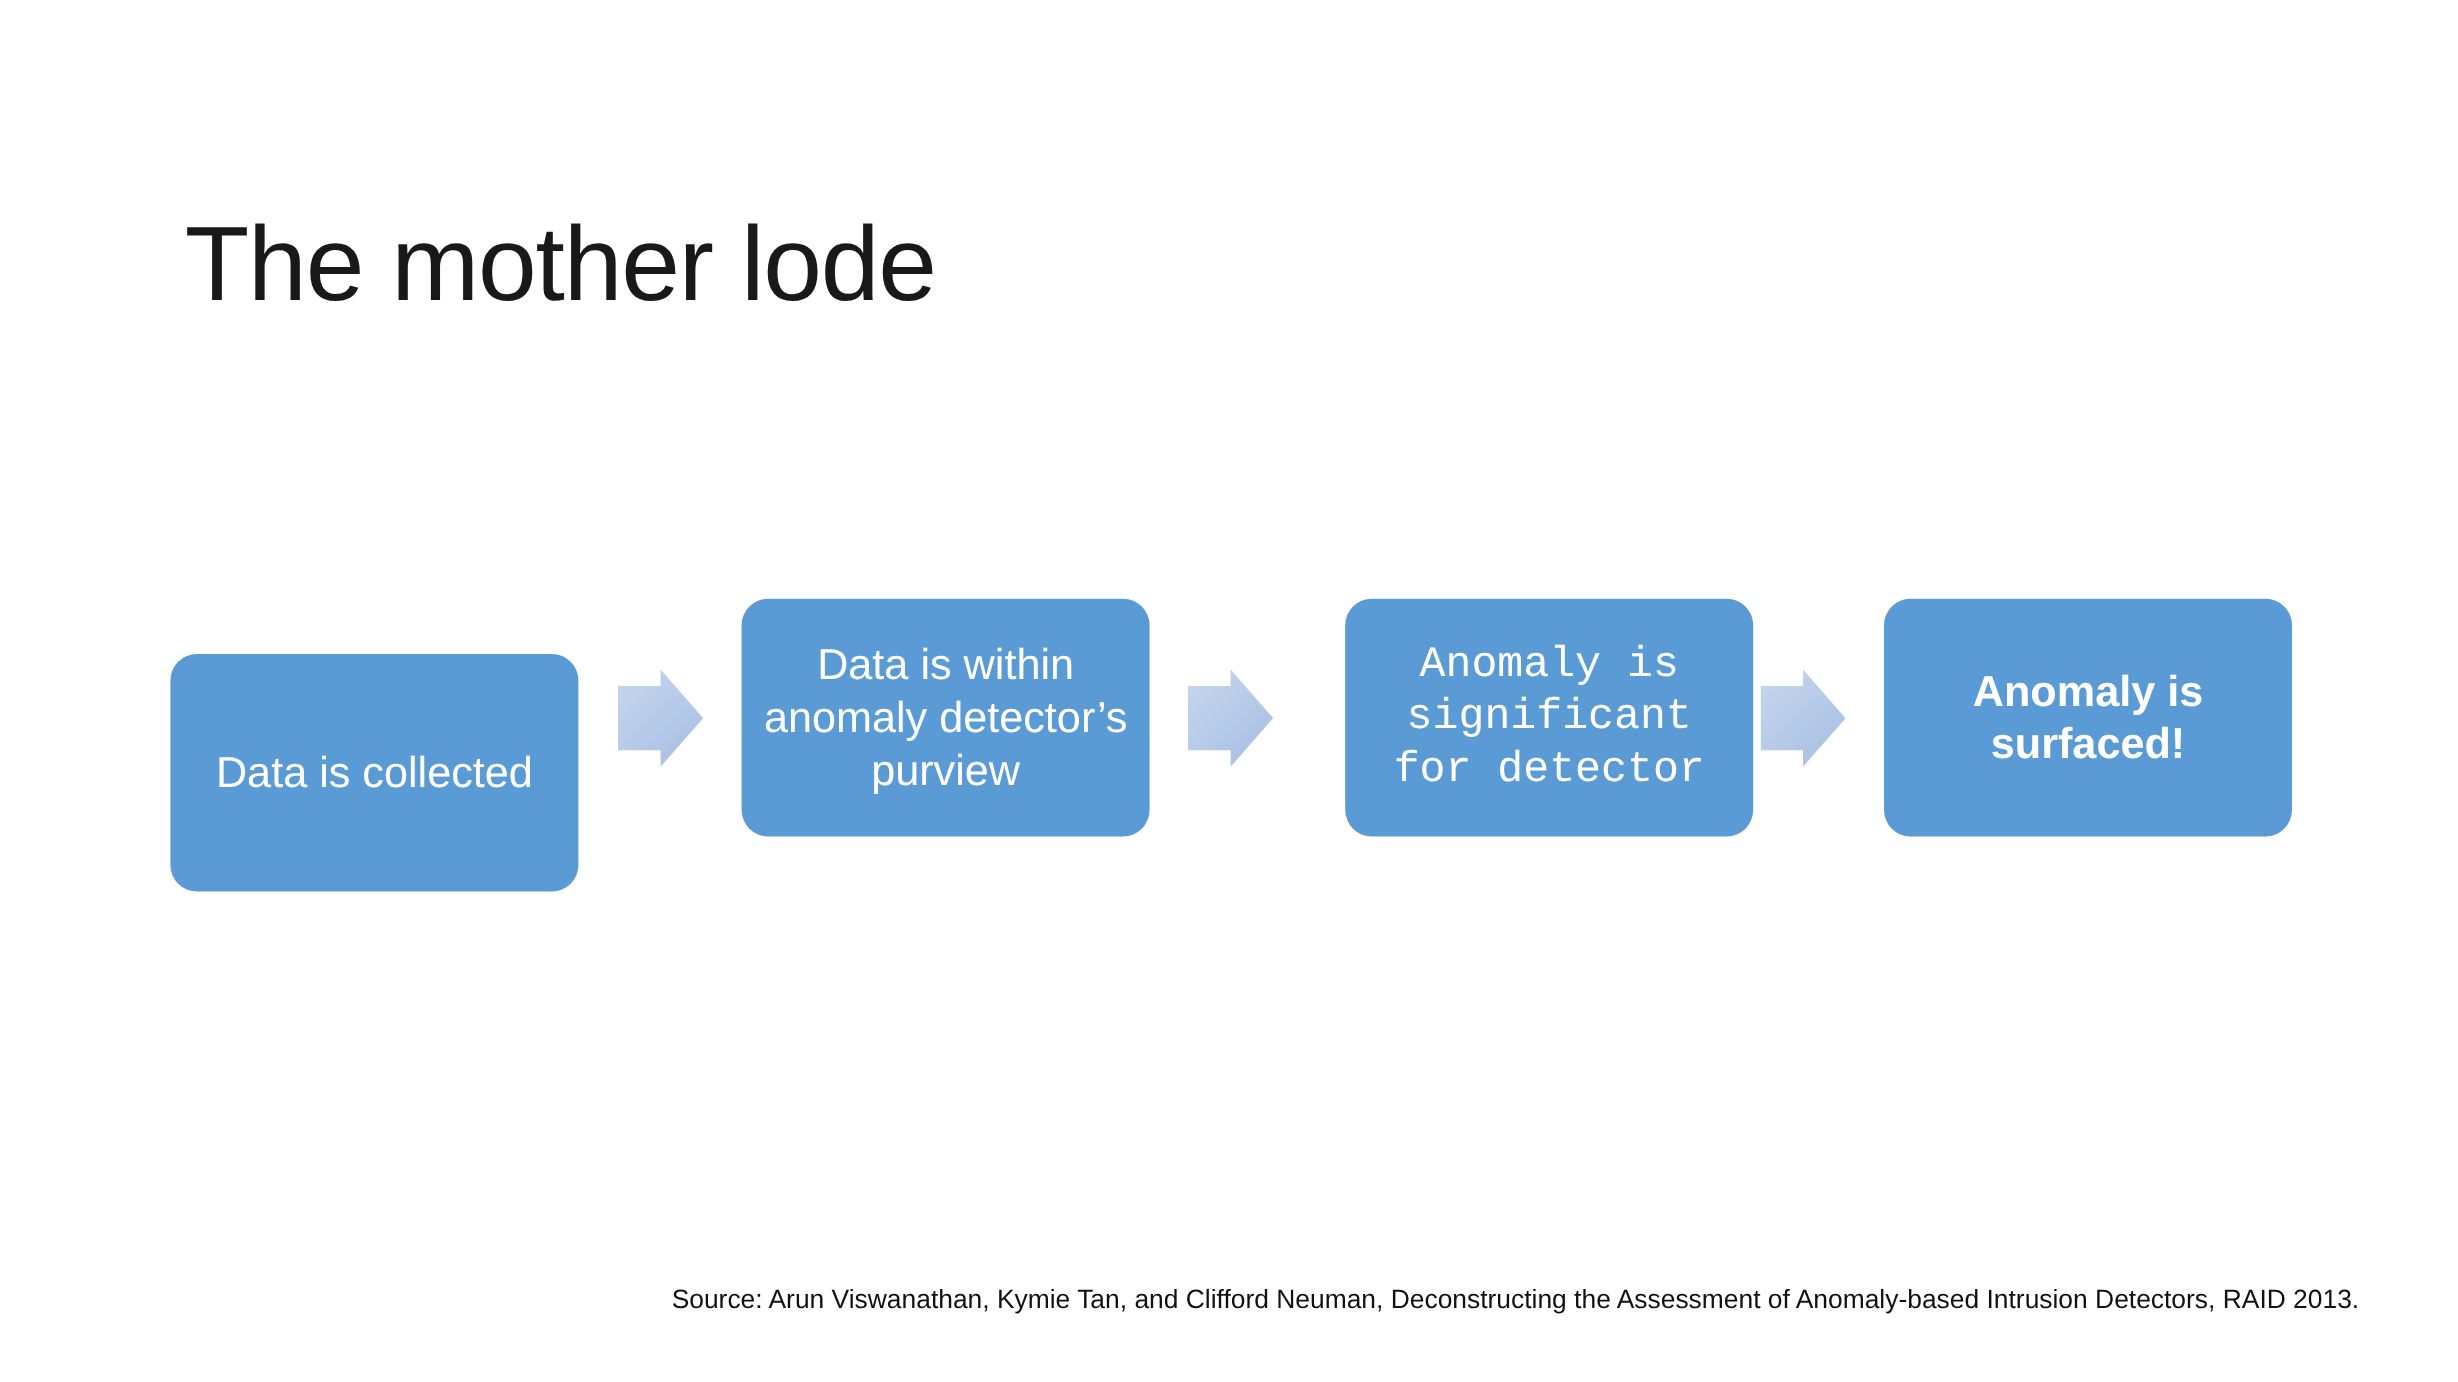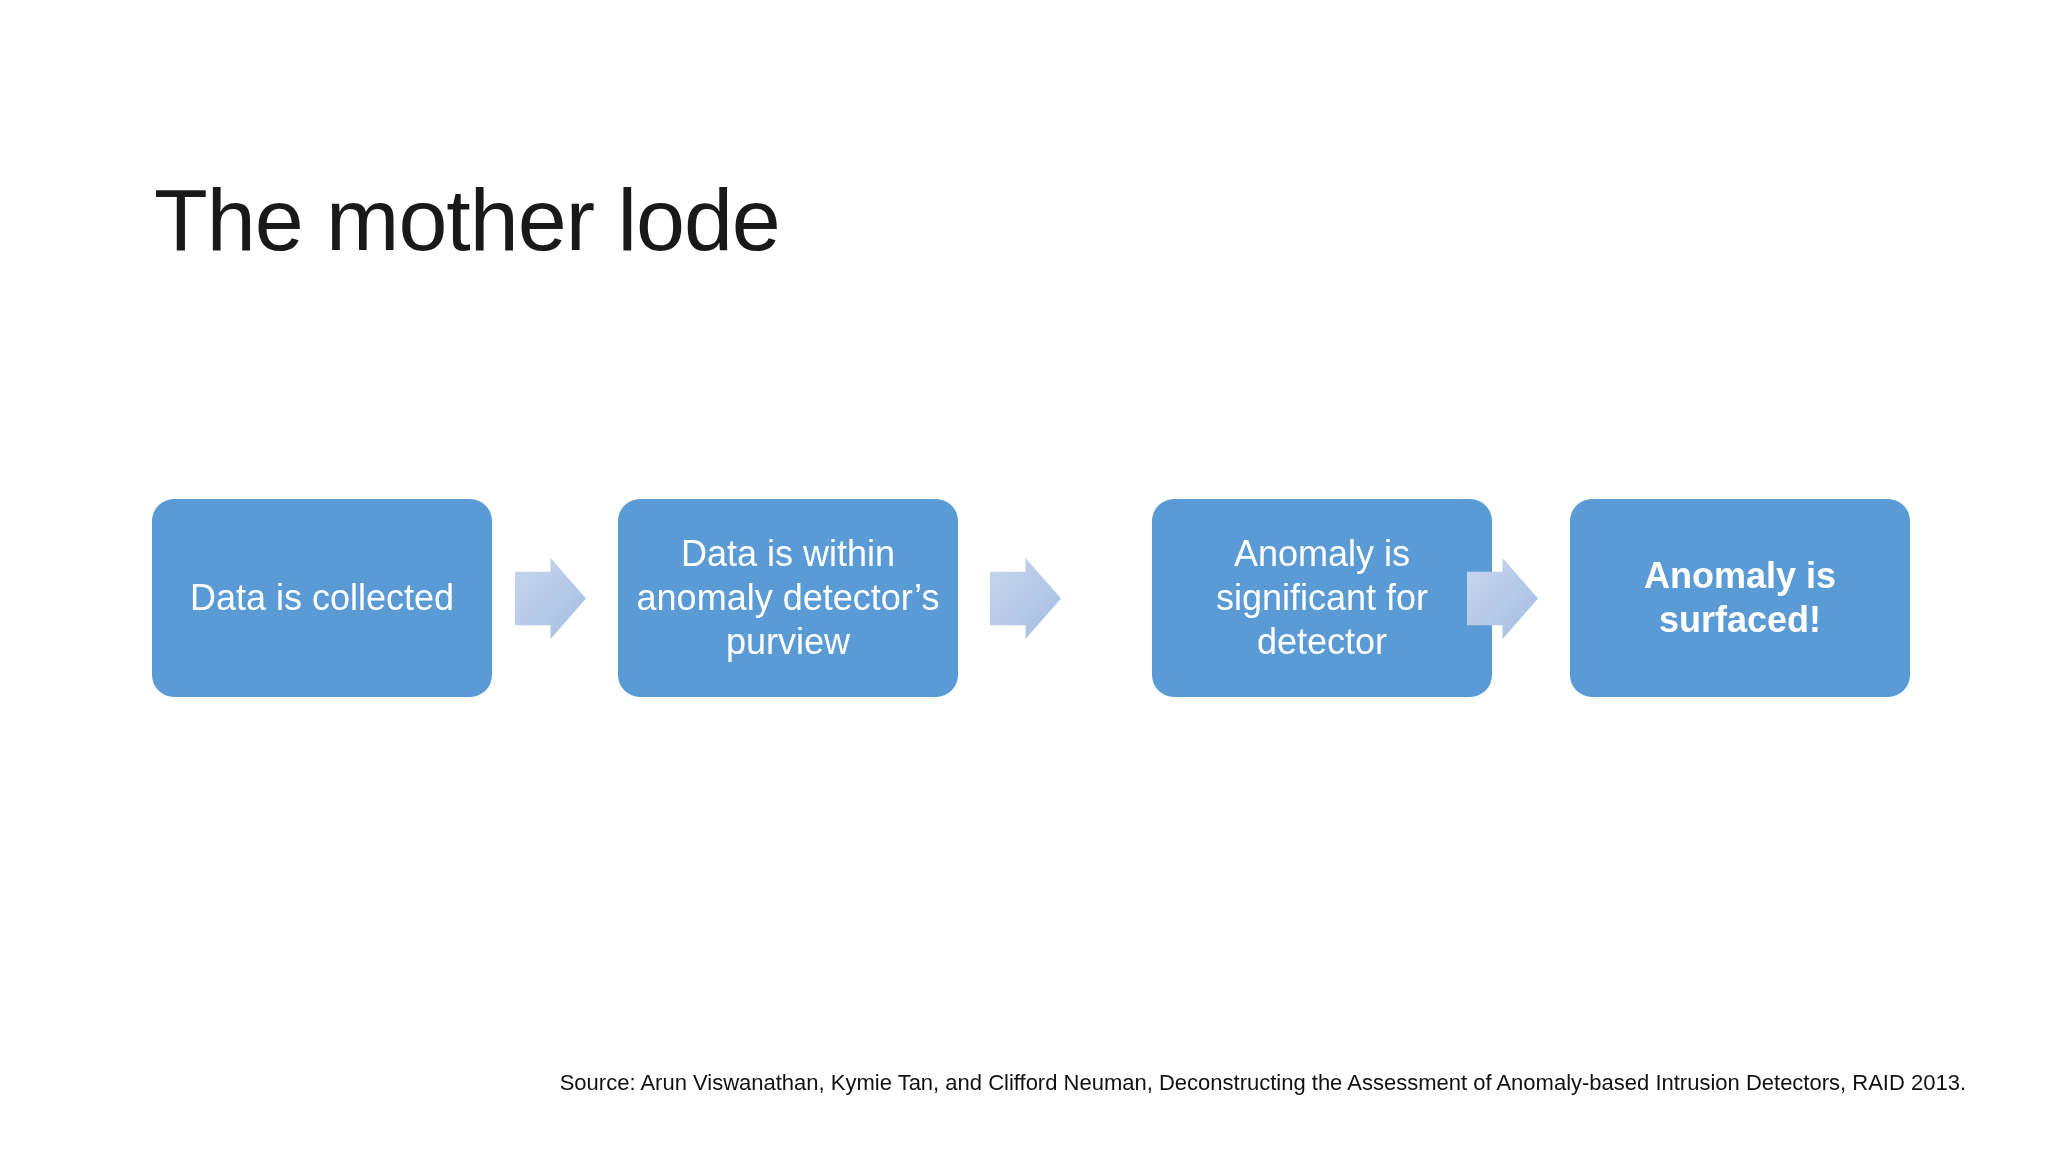--- a/index.html
+++ b/index.html
@@ -46,23 +46,23 @@
     justify-content: center;
     text-align: center;
     box-sizing: border-box;
     padding: 0 18px;
   }
   .flow-box .label {
     color: #ffffff;
     font-size: 36px;
     line-height: 1.22;
   }
-  .box-1 { left: 152px; }
+  .box-1 { left: 142px; margin-top: 46px; }
   .box-2 { left: 618px; }
-  .box-3 { left: 1152px; }
+  .box-3 { left: 1121px; font-family: Liberation Mono, monospace; }
   .box-4 { left: 1570px; font-weight: bold; }
   .flow-arrow {
     position: absolute;
     top: 59px;
     width: 71px;
     height: 81px;
     background: linear-gradient(135deg, #c7d6ee 0%, #b5c9e8 55%, #a5bce1 100%);
     clip-path: polygon(0 17%, 50% 17%, 50% 0, 100% 50%, 50% 100%, 50% 83%, 0 83%);
   }
   .arrow-1 { left: 515px; }

